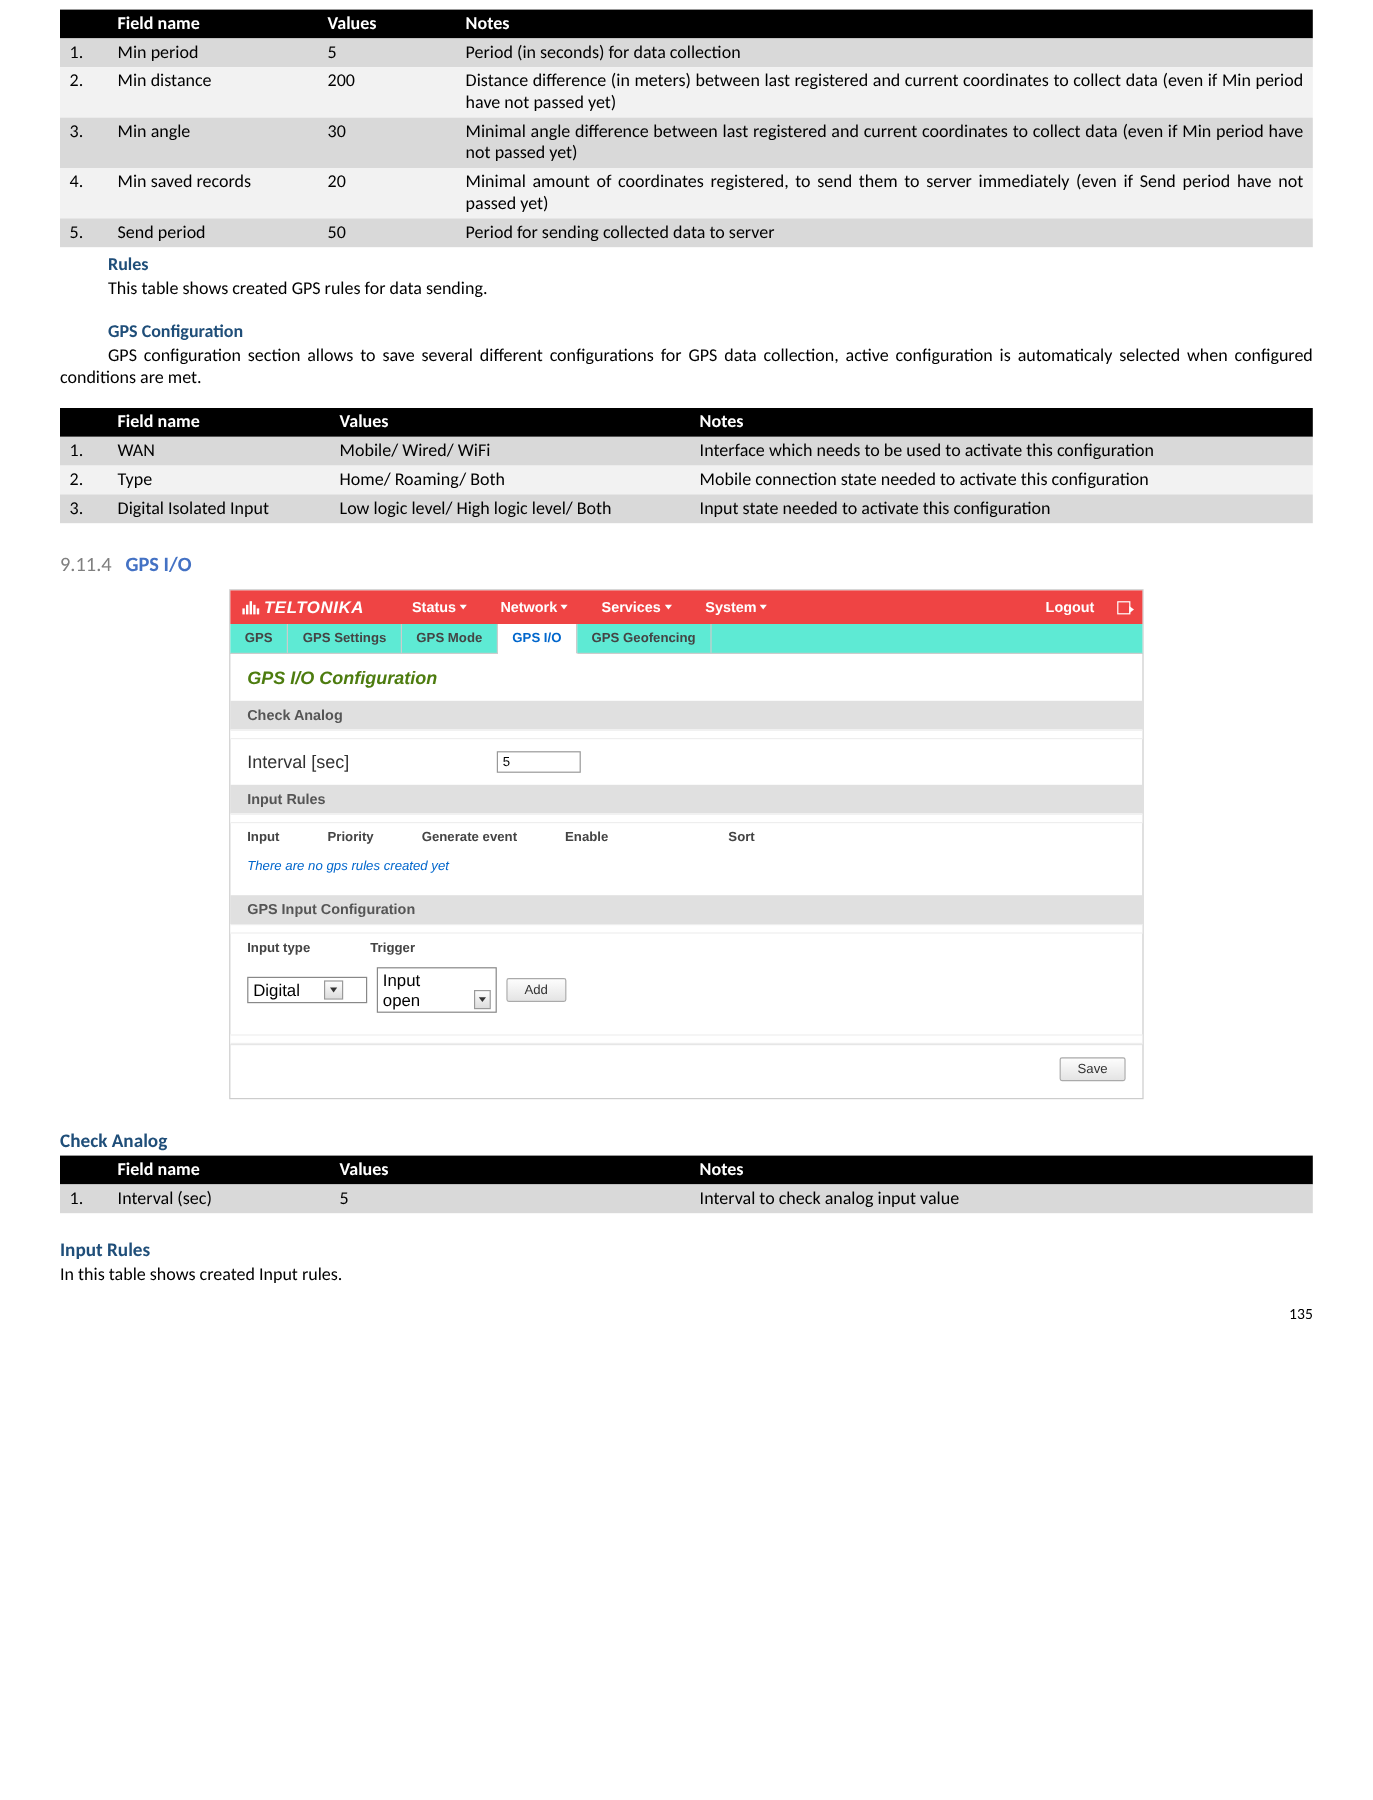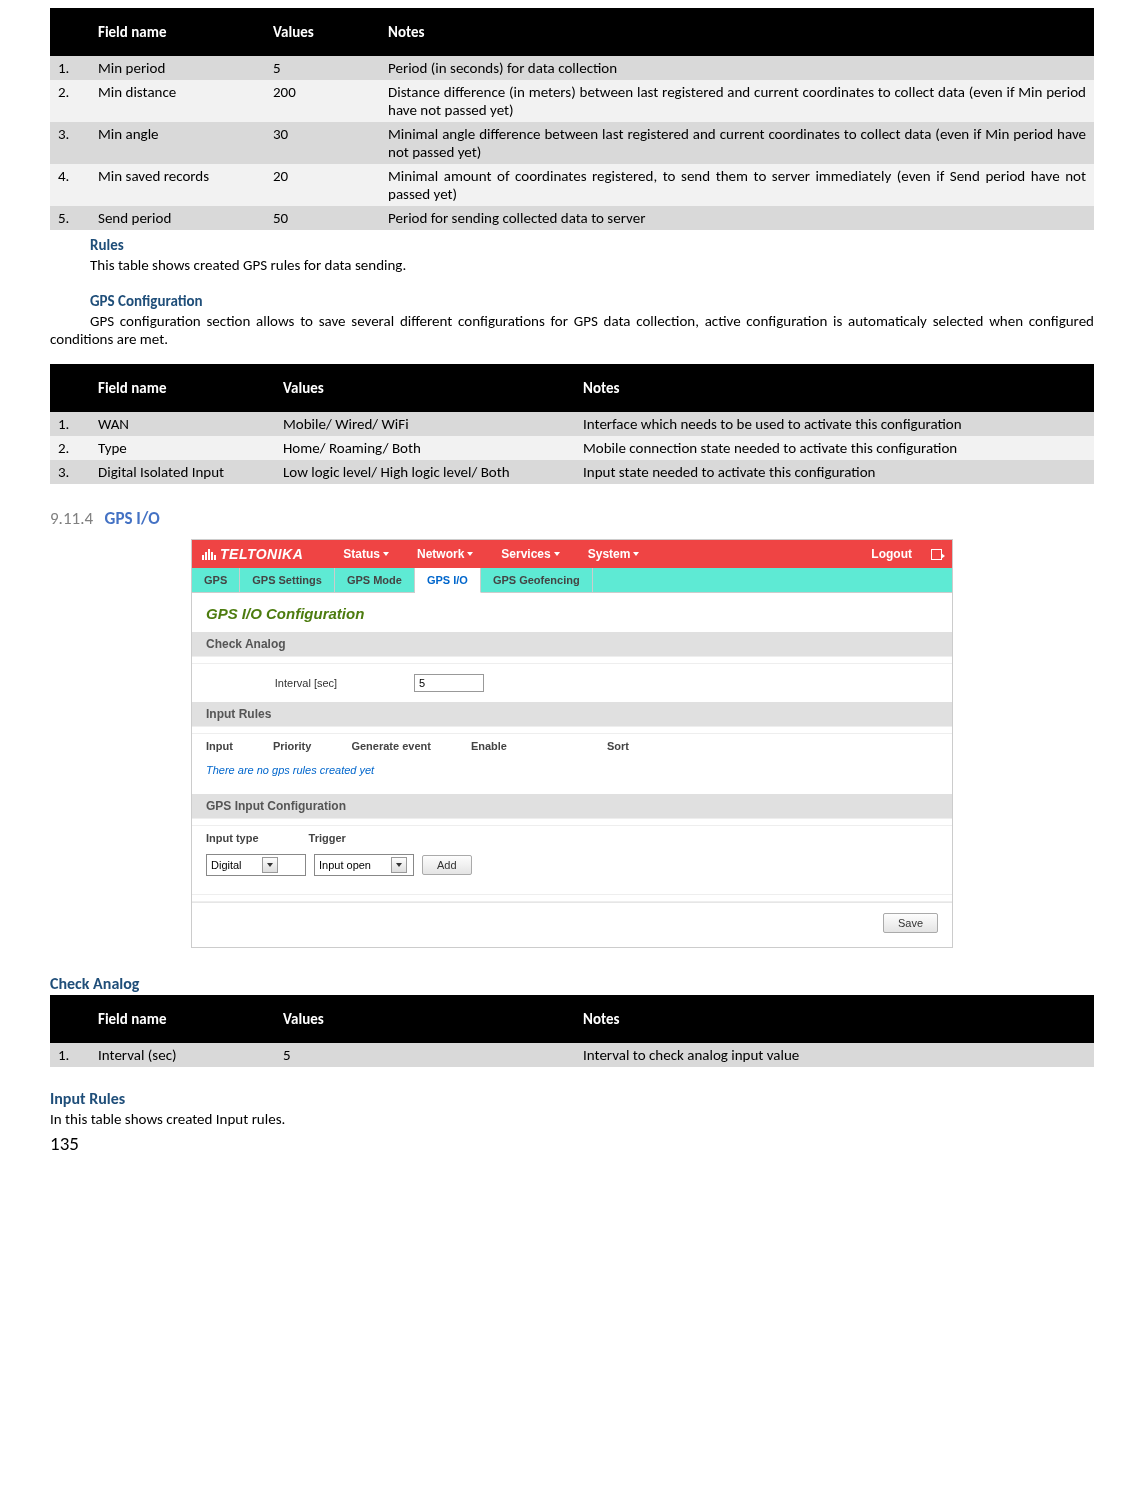--- a/index.html
+++ b/index.html
@@ -14,21 +14,21 @@
   table.doc-table {
     width: 100%;
     border-collapse: collapse;
     margin: 0 0 6px 0;
     table-layout: fixed;
   }
   table.doc-table th {
     background: #000;
     color: #fff;
     text-align: left;
-    padding: 15px 8px;
+    padding: 3px 8px;
     font-weight: bold;
     font-size: 15px;
   }
   table.doc-table td {
     padding: 3px 8px;
     font-size: 15px;
     vertical-align: top;
   }
   table.doc-table tr.odd td { background: #d9d9d9; }
   table.doc-table tr.even td { background: #f2f2f2; }
@@ -82,33 +82,33 @@
     font-size: 11px;
     font-weight: bold;
     border-bottom: 1px solid #ccc;
   }
   .tab { padding: 6px 12px; border-right:1px solid #ccc; color:#444; }
   .tab.active { background:#fff; color:#0066cc; border-bottom:1px solid #fff; margin-bottom:-1px;}
   .panel-title { color:#4d7c0f; font-weight:bold; font-size:15px; font-style:italic; padding:12px 14px 10px 14px; }
   .panel-head { background:#e0e0e0; font-weight:bold; font-size:12px; color:#555; padding:5px 14px; }
   .panel-body { padding:10px 14px; }
   .form-row { display:flex; align-items:center; }
-  .form-label { width:200px; text-align:center; font-size:11px; color:#333; padding-right:8px;}
+  .form-label { width:200px; text-align:left; font-size:15px; color:#333; padding-right:8px;}
   .form-input { border:1px solid #999; font-size:11px; padding:2px 4px; width:60px; background:#fff;}
   .cols { display:flex; gap:40px; font-size:11px; font-weight:bold; color:#444; padding:6px 14px;}
   .empty-msg { font-style:italic; color:#0066cc; font-size:11px; padding:6px 14px 18px 14px; }
   .input-row { display:flex; align-items:center; gap:8px; padding:4px 14px 18px 14px;}
-  .sel { border:1px solid #888; font-size:11px; padding:2px 4px; background:#fff; display:flex; align-items:center; gap:20px;}
+  .sel { border:1px solid #888; font-size:14px; padding:2px 4px; background:#fff; display:flex; align-items:flex-end; gap:20px;}
   .sel .sel-caret { width:14px; height:14px; background:linear-gradient(#fdfdfd,#ddd); border:1px solid #999; display:flex; align-items:center; justify-content:center;}
   .sel .sel-caret::after{content:"";width:0;height:0;border-left:3px solid transparent;border-right:3px solid transparent;border-top:4px solid #333;}
   .btn { background:linear-gradient(#fdfdfd,#e4e4e4); border:1px solid #aaa; border-radius:2px; padding:3px 14px; font-size:11px; color:#333;}
   .footer-row { display:flex; justify-content:flex-end; padding:10px 14px 14px 14px; border-top:1px solid #e6e6e6;}
   .thin-gap { height:6px; background:#fff; border-top:1px solid #eee; border-bottom:1px solid #eee;}
 
-  .page-num { text-align:left; margin-top:4px; font-size:19px; }
+  .page-num { text-align:right; margin-top:16px; font-size:13px; }
   .notes-justify { text-align: justify; }
 </style>
 </head>
 <body>
 
 <table class="doc-table">
   <colgroup>
       <col style="width:40px">
       <col style="width:175px">
       <col style="width:115px">

